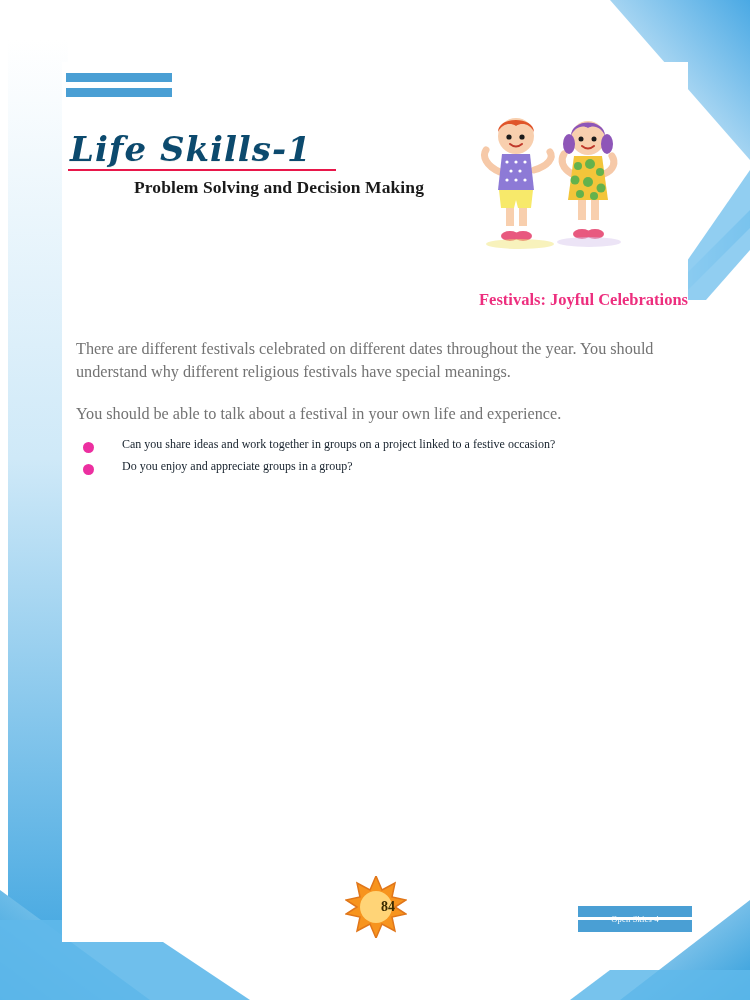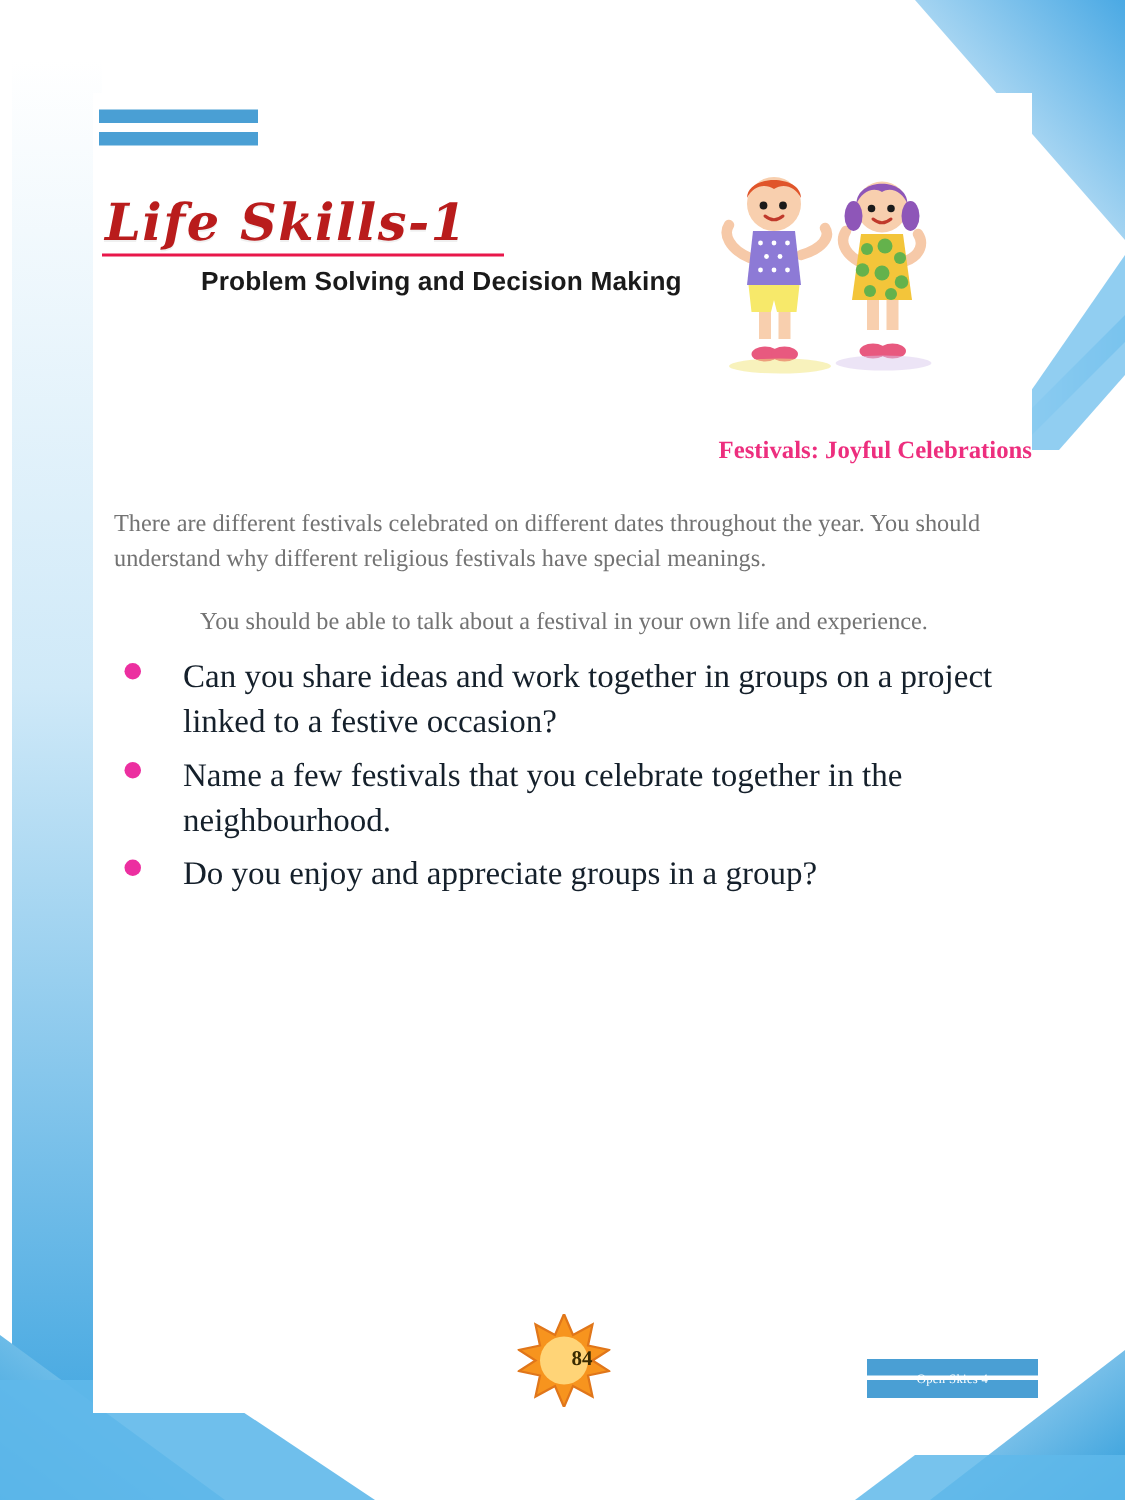--- a/index.html
+++ b/index.html
@@ -83,35 +83,35 @@
     position: absolute;
     left: 66px;
     top: 132px;
     width: 430px;
   }
   .life-skills {
     font-family: "DejaVu Serif", serif;
     font-style: italic;
     font-weight: bold;
     font-size: 34px;
-    color: #b91c1c;
+    color: #0c4a6e;
     letter-spacing: 1px;
     line-height: 1.05;
     margin: 0;
     padding: 0 0 0 4px;
     text-shadow: 0 1px 0 rgba(0,0,0,0.06);
   }
   .title-underline {
     width: 268px;
     height: 2px;
     background: #e8174a;
     margin: 1px 0 0 2px;
   }
   .subtitle {
-    font-family: Liberation Sans, sans-serif;
+    font-family: Liberation Serif, serif;
     font-weight: bold;
     font-size: 17.5px;
     color: #1a1a1a;
     margin: 6px 0 12px 68px;
     letter-spacing: 0.1px;
   }
 
   
   .illus {
     position: absolute;
@@ -136,37 +136,37 @@
   .para {
     position: absolute;
     left: 14px;
     width: 600px;
     font-family: "Liberation Serif", serif;
     font-size: 16.2px;
     color: #737373;
     line-height: 1.42;
   }
   .para1 { top: 276px; }
-  .para2 { top: 341px; text-align: center; }
+  .para2 { top: 341px; }
 
   .bullets {
     position: absolute;
     left: 14px;
     top: 374px;
     width: 600px;
     margin: 0;
     padding: 0;
     list-style: none;
   }
   .bullets li {
     position: relative;
     padding-left: 46px;
     margin-bottom: 5px;
     font-family: "Liberation Serif", serif;
-    font-size: 22px;
+    font-size: 12px;
     color: #15202b;
     line-height: 1.38;
   }
   .bullets li .dot {
     position: absolute;
     left: 7px;
     top: 6px;
     width: 11px;
     height: 11px;
     border-radius: 50%;
@@ -274,24 +274,20 @@
 
     <div class="section-title">Festivals: Joyful Celebrations</div>
 
     <div class="para para1">There are different festivals celebrated on different dates throughout the year. You should understand why different religious festivals have special meanings.</div>
     <div class="para para2">You should be able to talk about a festival in your own life and experience.</div>
 
     <ul class="bullets">
       <li>
         <span class="dot"></span>
         <span>Can you share ideas and work together in groups on a project linked to a festive occasion?</span>
-      </li>
-      <li>
-        <span class="dot"></span>
-        <span>Name a few festivals that you celebrate together in the neighbourhood.</span>
       </li>
       <li>
         <span class="dot"></span>
         <span>Do you enjoy and appreciate groups in a group?</span>
       </li>
     </ul>
   </div>
 
   <div class="barmark">
     <div class="bar b1"></div>

